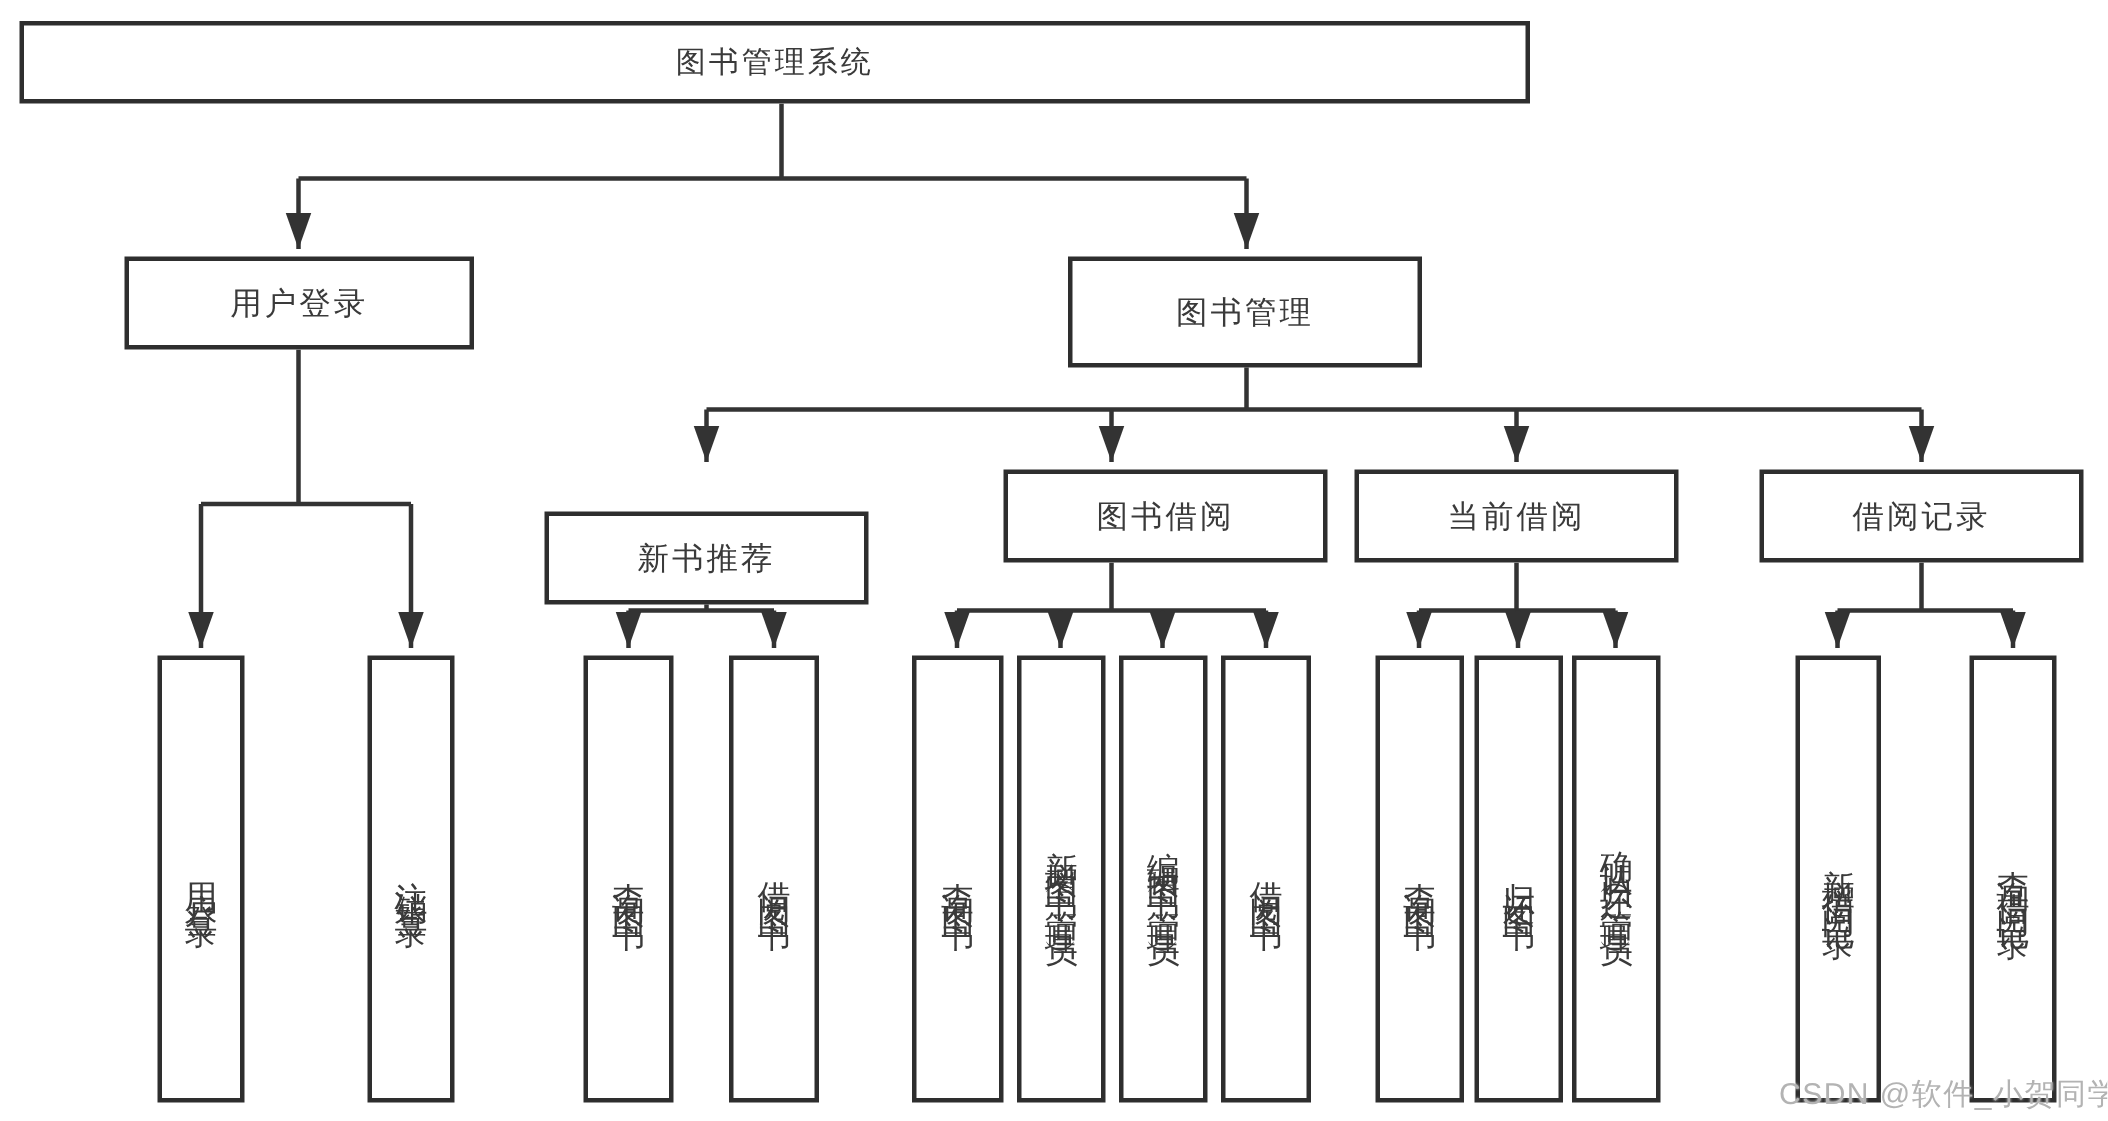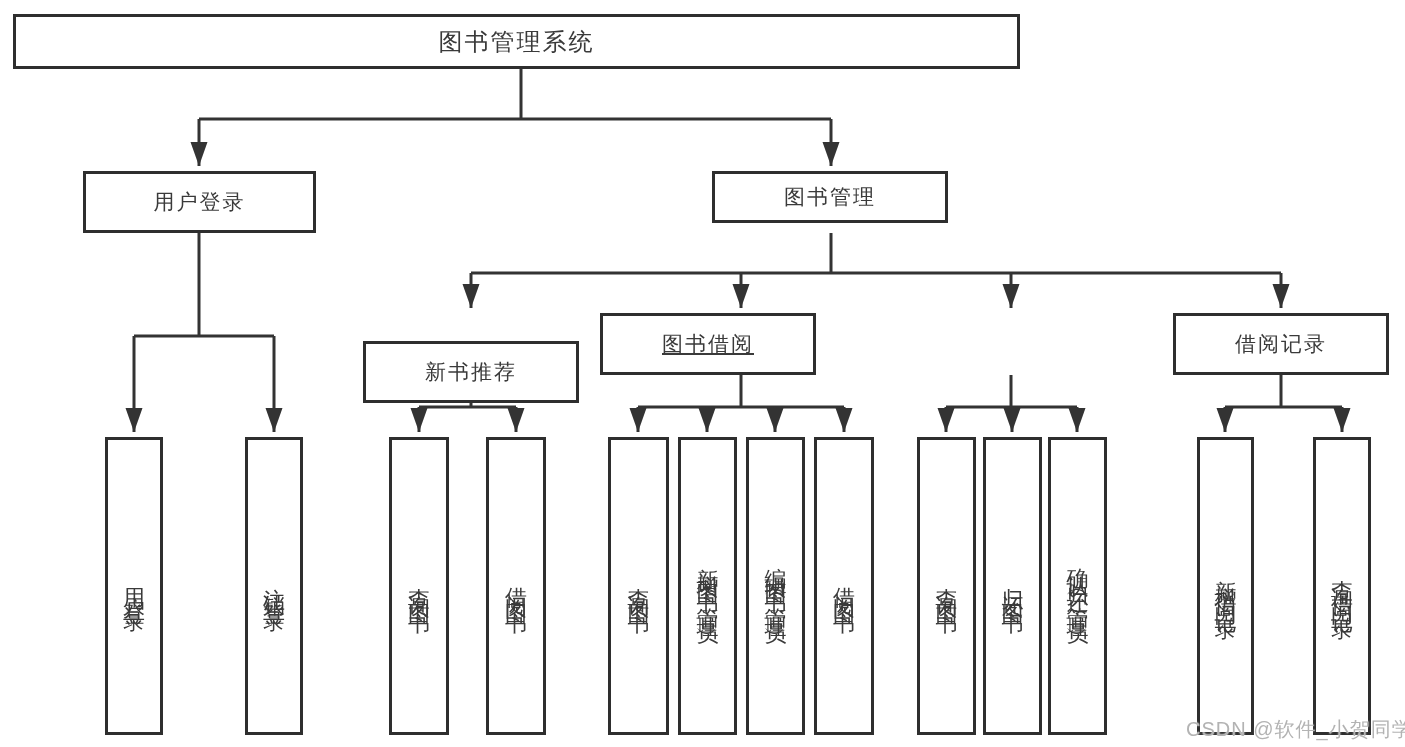--- a/index.html
+++ b/index.html
@@ -24,21 +24,21 @@
     display: flex;
     align-items: center;
     justify-content: center;
     color: #3a3a3a;
   }
   .h-node span {
     font-size: 21px;
     letter-spacing: 2px;
     white-space: nowrap;
   }
-  .root-node span { font-size: 24px; }
+  .root-node span { font-size: 20px; }
   .v-node span {
     writing-mode: vertical-rl;
     text-orientation: mixed;
     font-size: 22px;
     letter-spacing: 8px;
     line-height: 1;
     white-space: nowrap;
   }
   .watermark {
     position: absolute;
@@ -92,29 +92,32 @@
     <path d="M1342 407 V432" stroke="#333333" stroke-width="3" fill="none" marker-end="url(#arrow)"></path>
   </svg>
 
   <div class="node h-node root-node" style="left:13px; top:14px; width:1007px; height:55px;">
     <span>图书管理系统</span>
   </div>
 
   <div class="node h-node" style="left:83px; top:171px; width:233px; height:62px;">
     <span>用户登录</span>
   </div>
-  <div class="node h-node" style="left:712px; top:171px; width:236px; height:52px;">
+  <div class="node h-node" style="left:712px; top:171px; width:236px; height:74px;">
     <span>图书管理</span>
   </div>
 
   <div class="node h-node" style="left:363px; top:313px; width:216px; height:62px;margin-top:28px;">
     <span>新书推荐</span>
   </div>
-  <div class="node h-node" style="left:600px; top:313px; width:216px; height:62px;text-decoration:underline;">
+  <div class="node h-node" style="left:669px; top:313px; width:216px; height:62px;">
     <span>图书借阅</span>
+  </div>
+  <div class="node h-node" style="left:903px; top:313px; width:216px; height:62px;">
+    <span>当前借阅</span>
   </div>
   <div class="node h-node" style="left:1173px; top:313px; width:216px; height:62px;">
     <span>借阅记录</span>
   </div>
 
   <div class="node v-node" style="left:105px; top:437px; width:58px; height:298px;">
     <span>用户登录</span>
   </div>
   <div class="node v-node" style="left:245px; top:437px; width:58px; height:298px;">
     <span>注销登录</span>

